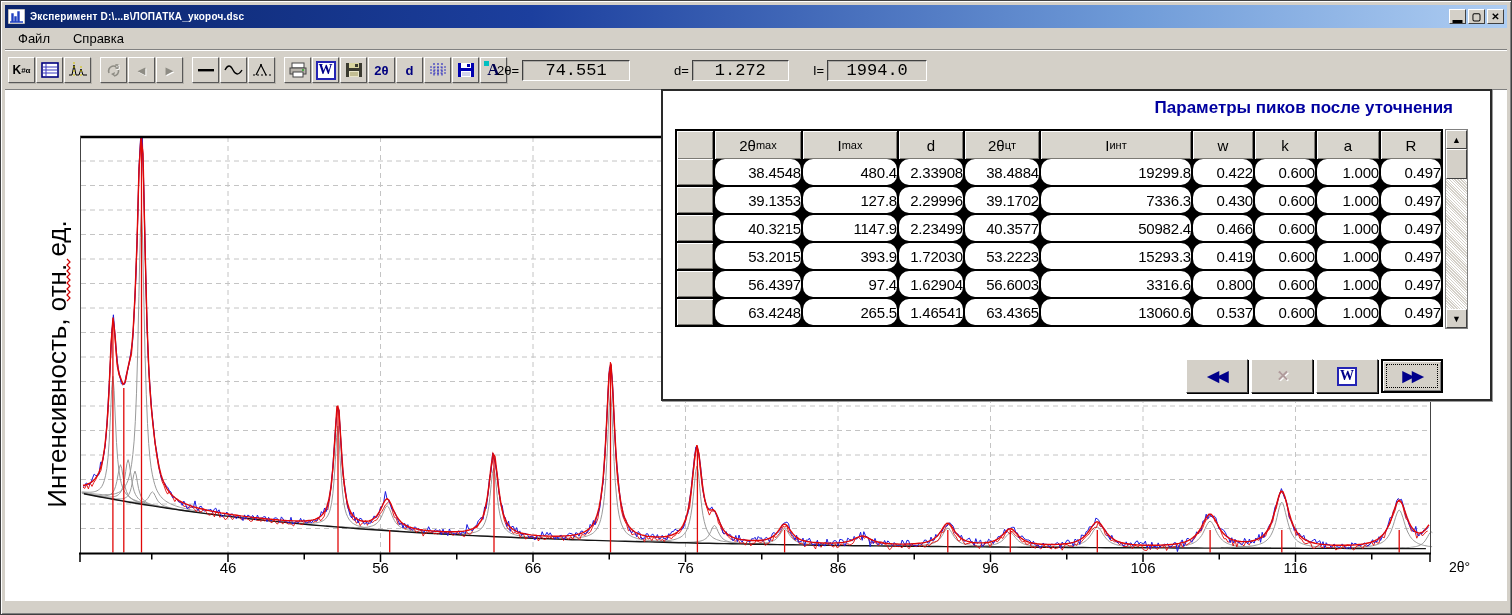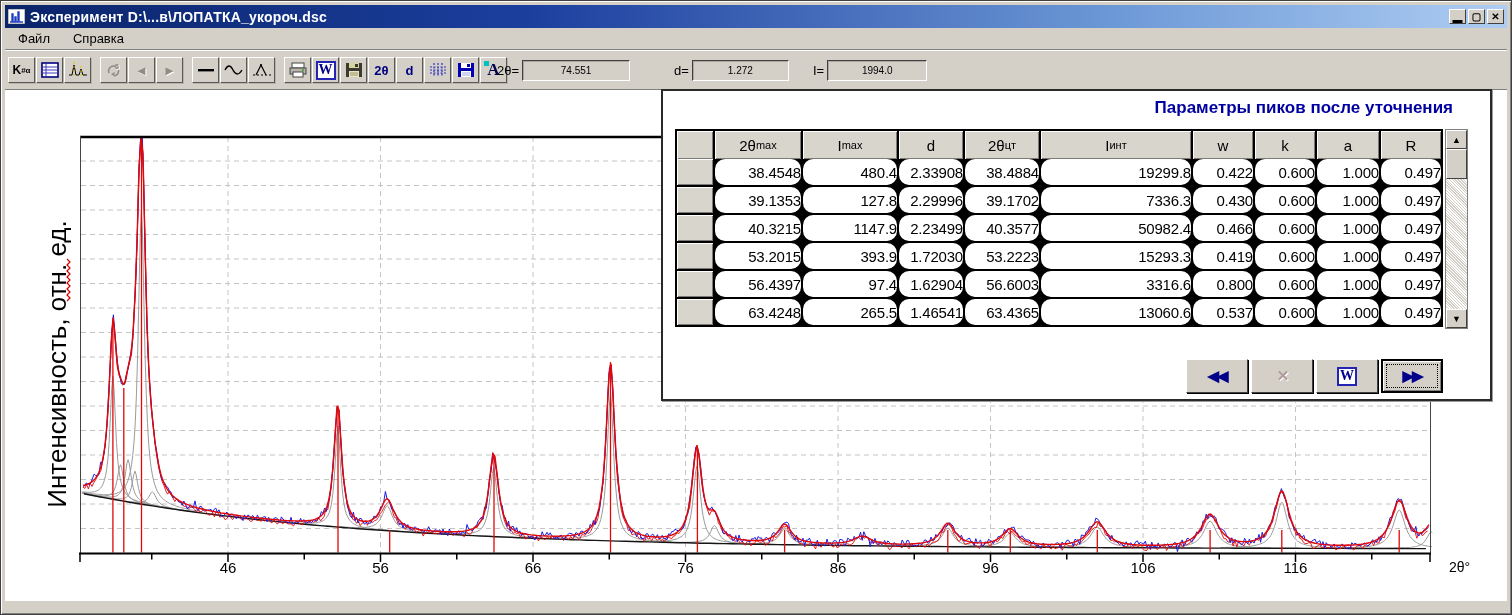--- a/index.html
+++ b/index.html
@@ -2,38 +2,38 @@
 <html><head>
 <meta charset="utf-8">
 <style>
   html,body{margin:0;padding:0;background:#808080;font-family:"Liberation Sans",sans-serif;}
   *{box-sizing:border-box;}
   .win{position:relative;width:1512px;height:615px;background:#d4d0c8;border:1px solid #404040;
        box-shadow:inset 1px 1px 0 #fff, inset -1px -1px 0 #808080;overflow:hidden;}
   .titlebar{position:absolute;left:4px;top:4px;right:4px;height:23px;
     background:linear-gradient(90deg,#0a246a 0%,#1c3f9e 35%,#6f9bd8 75%,#aecdf2 100%);
     display:flex;align-items:center;padding:0 3px;}
-  .title-text{color:#fff;font-weight:bold;font-size:14px;margin-left:5px;white-space:nowrap;letter-spacing:.2px;}
+  .title-text{color:#fff;font-weight:bold;font-size:10px;margin-left:5px;white-space:nowrap;letter-spacing:.2px;}
   .winbtns{margin-left:auto;display:flex;gap:2px;}
   .wbtn{width:17px;height:15px;background:#d4d0c8;border:1px solid;border-color:#fff #404040 #404040 #fff;
         display:flex;align-items:center;justify-content:center;font-size:10px;font-weight:bold;color:#000;line-height:1;}
   .menubar{position:absolute;left:4px;top:27px;right:4px;height:22px;display:flex;align-items:center;gap:9px;padding-left:6px;
     border-bottom:1px solid #808080;box-shadow:0 1px 0 #fff;}
   .menu-item{font-size:13px;color:#000;padding:2px 7px;}
   .toolbar{position:absolute;left:4px;top:50px;right:4px;height:38px;display:flex;align-items:center;padding-left:3px;}
   .tgroup{display:flex;gap:1px;margin-right:9px;}
   .tbtn{width:27px;height:26px;background:#d4d0c8;border:1px solid;border-color:#fff #585858 #585858 #fff;
         box-shadow:1px 1px 0 #00000022;display:flex;align-items:center;justify-content:center;
         font-size:13px;color:#00007f;font-weight:bold;padding:0;position:relative;}
   .tbtn.dis{color:#8e8c84;text-shadow:1px 1px 0 #ffffff;}
   .readout{position:absolute;top:9px;height:21px;display:flex;align-items:center;}
   .ro-label{font-size:13px;color:#000;margin-right:3px;}
   .ro-field{height:21px;background:#d4d0c8;border:1px solid;border-color:#404040 #fff #fff #404040;
             box-shadow:inset 1px 1px 0 #80808080;display:flex;align-items:center;justify-content:center;
-            font-size:10px;color:#000;}
+            font-size:17px;color:#000;font-family:Liberation Mono, monospace;}
   .client{position:absolute;left:4px;top:88px;right:4px;bottom:13px;background:#fff;border-top:1px solid #808080;}
   #chart{position:absolute;left:0;top:0;z-index:1;}
   .ylabel{position:absolute;z-index:1;left:-107px;top:346px;width:330px;height:34px;text-align:center;
           font-size:26px;color:#000;transform:rotate(-90deg);white-space:nowrap;}
   
   .panel{position:absolute;left:660px;top:88px;width:831px;height:312px;background:#fff;
          border:2px solid #2a2a2a;box-shadow:1px 1px 0 #9c9c9c;z-index:2;}
   .panel-title{position:absolute;left:0;top:7px;width:790px;text-align:right;font-size:17px;font-weight:bold;color:#0000a0;}
   .ptable{position:absolute;left:12px;top:38px;display:grid;
           grid-template-columns:36px 86px 94px 64px 74px 150px 60px 60px 62px 60px;

